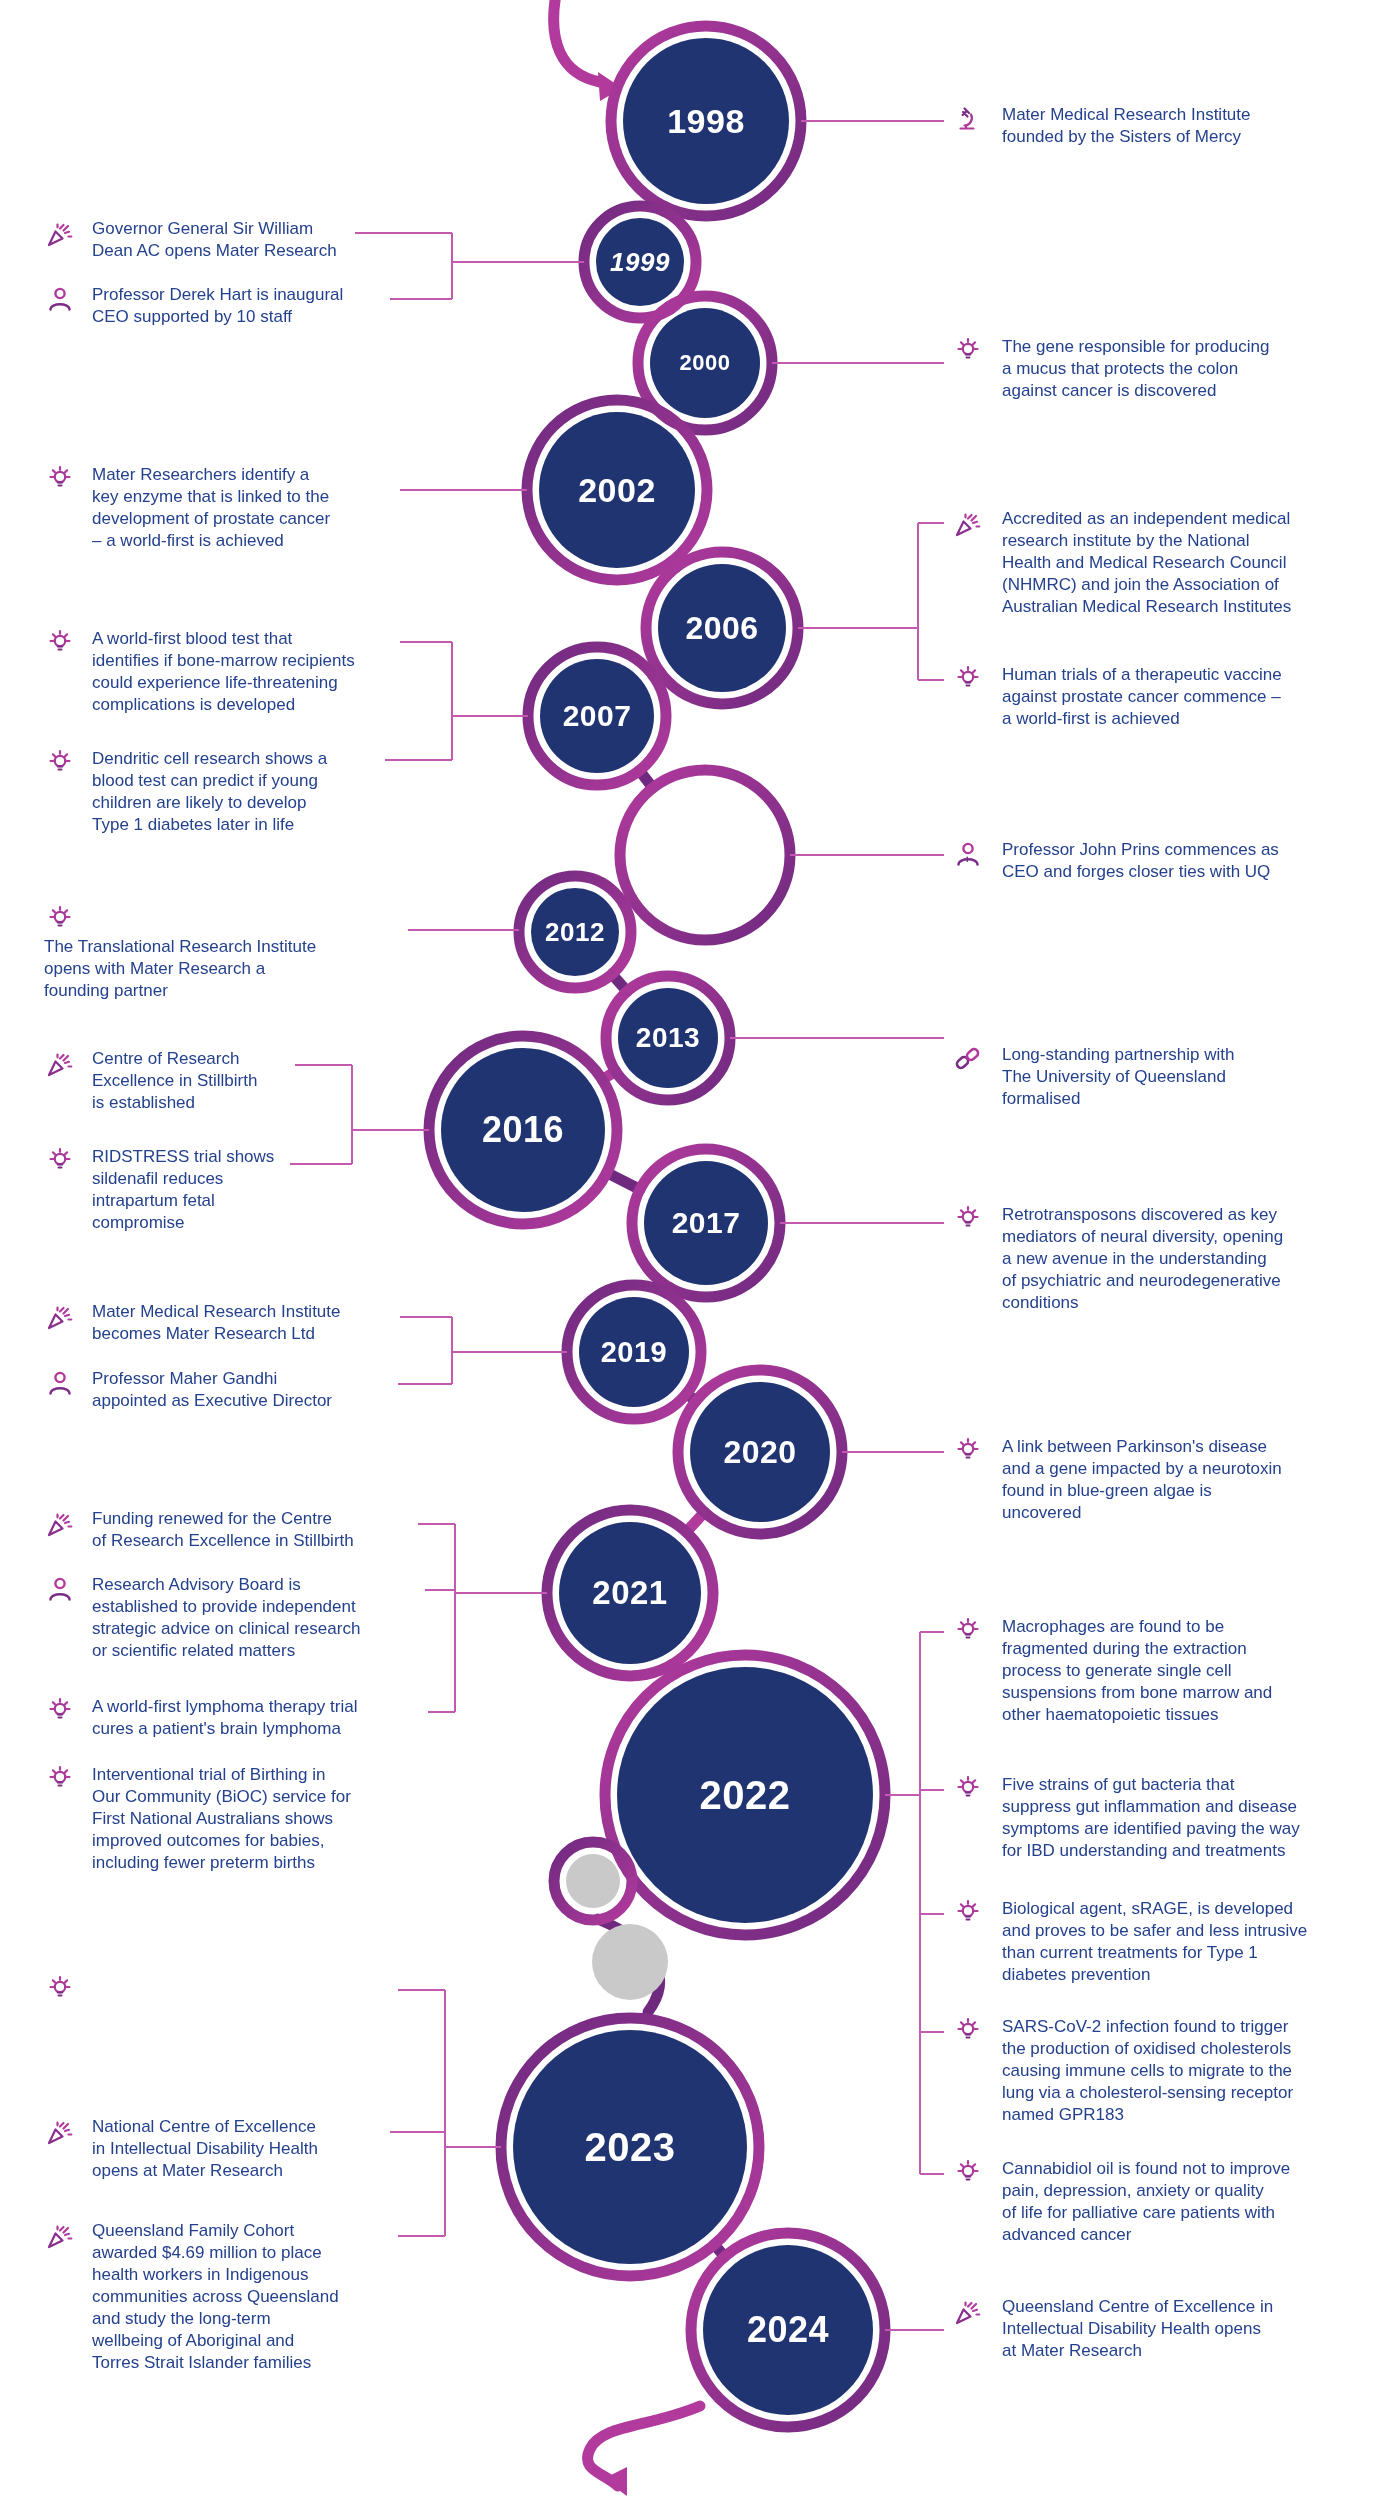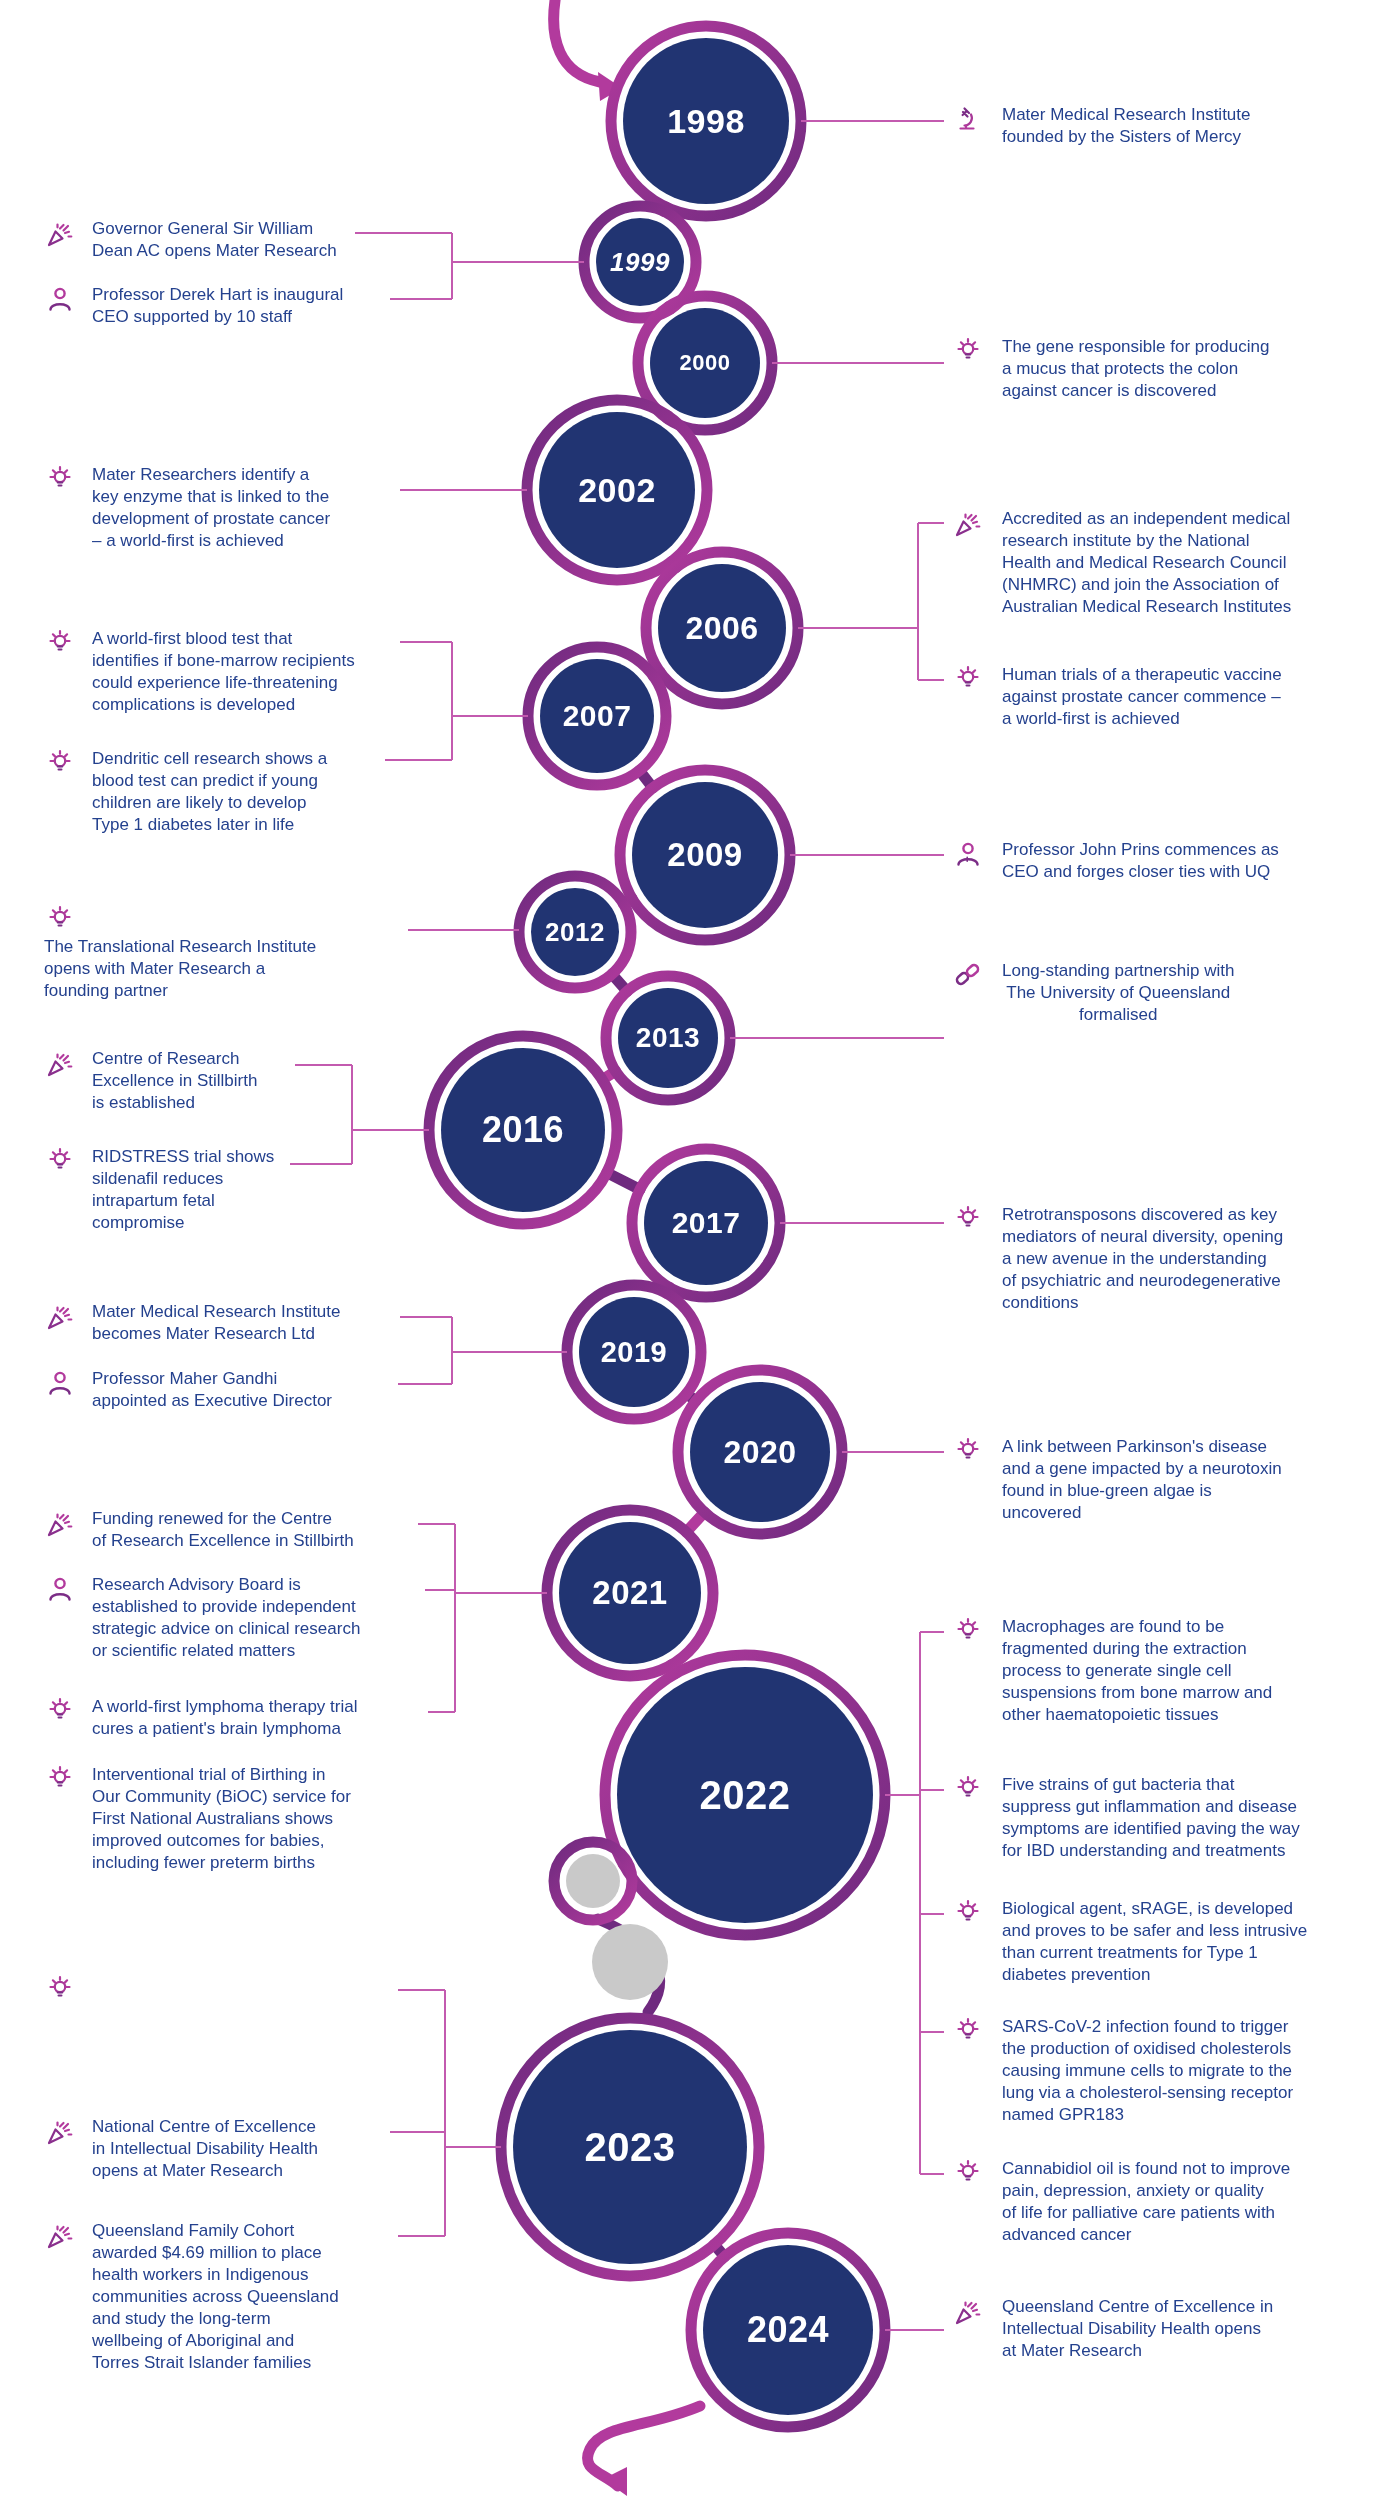--- a/index.html
+++ b/index.html
@@ -127,23 +127,20 @@
     </div>
     <div class="year-node" style="left: 539px; top: 412px; width: 156px; height: 156px; background: rgb(33, 52, 114);">
       <span class="year-label" style="font-size: 34px;">2002</span>
     </div>
     <div class="year-node" style="left: 658px; top: 564px; width: 128px; height: 128px; background: rgb(33, 52, 114);">
       <span class="year-label" style="font-size: 32px;">2006</span>
     </div>
     <div class="year-node" style="left: 540px; top: 659px; width: 114px; height: 114px; background: rgb(33, 52, 114);">
       <span class="year-label" style="font-size: 30px;">2007</span>
     </div>
-    <div class="year-node" style="left: 632px; top: 782px; width: 146px; height: 146px; background: rgb(33, 52, 114);">
-      <span class="year-label" style="font-size: 33px;">2009</span>
-    </div>
     <div class="year-node" style="left: 531px; top: 888px; width: 88px; height: 88px; background: rgb(33, 52, 114);">
       <span class="year-label" style="font-size: 26px;">2012</span>
     </div>
     <div class="year-node" style="left: 618px; top: 988px; width: 100px; height: 100px; background: rgb(33, 52, 114);">
       <span class="year-label" style="font-size: 28px;">2013</span>
     </div>
     <div class="year-node" style="left: 441px; top: 1048px; width: 164px; height: 164px; background: rgb(33, 52, 114);">
       <span class="year-label" style="font-size: 36px;">2016</span>
     </div>
     <div class="year-node" style="left: 644px; top: 1161px; width: 124px; height: 124px; background: rgb(33, 52, 114);">
@@ -316,21 +313,21 @@
             <path d="M13.8 18.5 h4.4 M14.6 21.5 h2.8" stroke="#7b2d86"></path>
             <path d="M16 3.2 v2.6 M6.5 13 h3.4 M22.1 13 h3.4 M8.9 6.3 l2.3 2.3 M23.1 6.3 l-2.3 2.3" stroke="#b23a9d"></path>
           </g>
         </svg></span>
       <div class="txt">
         <div>The Translational Research Institute</div>
         <div>opens with Mater Research a</div>
         <div>founding partner</div>
       </div>
     </div>
-    <div class="entry right" style="left: 952px; top: 960px; text-align: center;">
+    <div class="entry right" style="left: 952px; top: 1044px;">
       <span class="ico"><svg width="32" height="32" viewBox="0 0 32 32">
           <g fill="none" stroke-width="2.6" stroke-linecap="round">
             <rect x="4.5" y="14.5" width="12" height="8" rx="4" transform="rotate(-42 10.5 18.5)" stroke="#7b2d86"></rect>
             <rect x="14.5" y="6.5" width="12" height="8" rx="4" transform="rotate(-42 20.5 10.5)" stroke="#b23a9d"></rect>
           </g>
         </svg></span>
       <div class="txt">
         <div>Long-standing partnership with</div>
         <div>The University of Queensland</div>
         <div>formalised</div>

